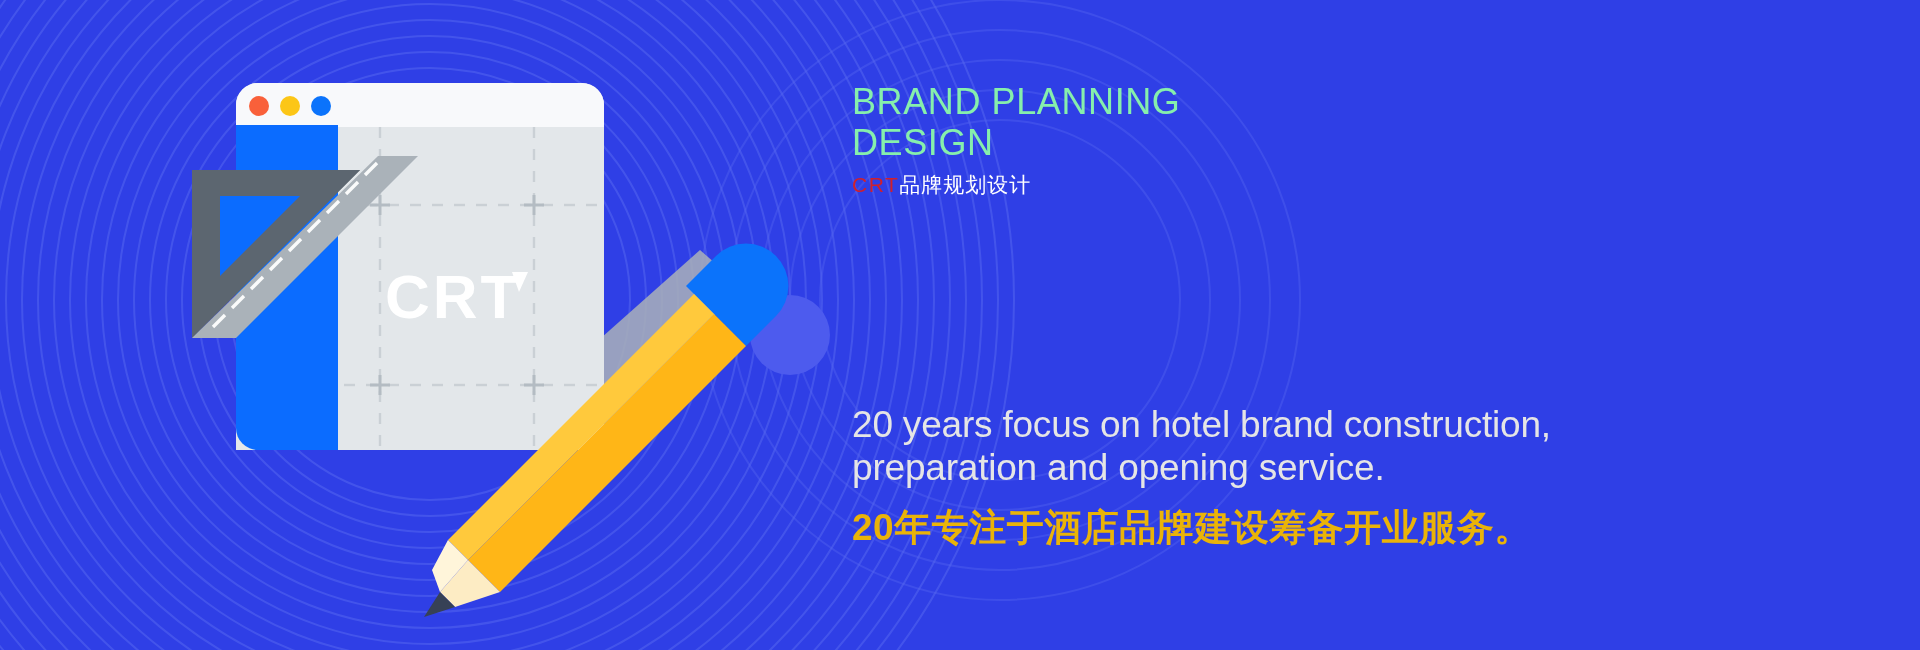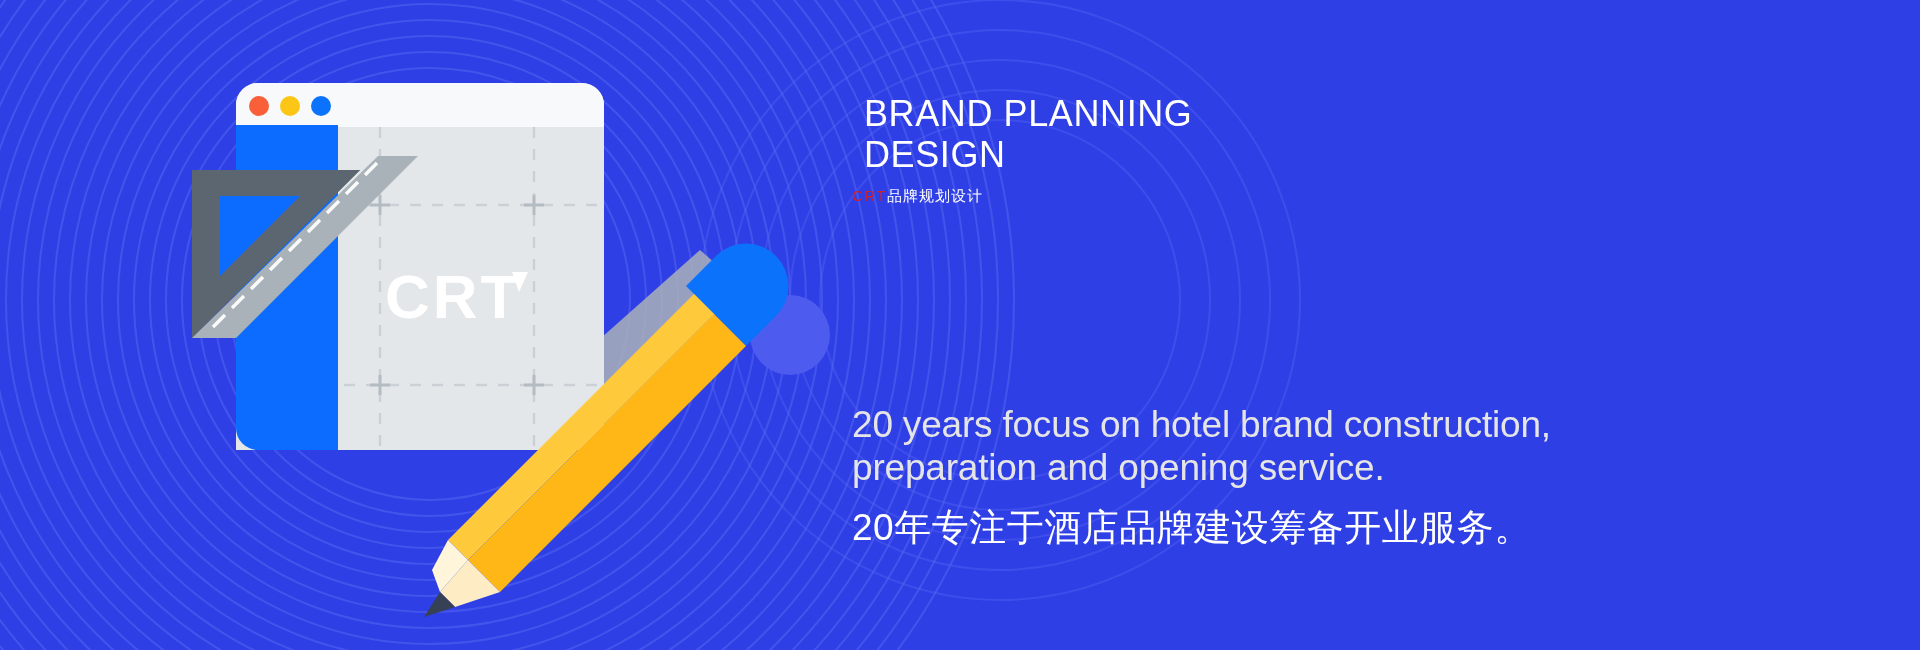--- a/index.html
+++ b/index.html
@@ -44,31 +44,31 @@
     height: 650px;
   }
 
   .headline-block {
     position: absolute;
     left: 0;
     top: 82px;
     width: 700px;
   }
   .headline {
-    color: #ffffff;
+    color: #86efac;
     font-size: 36px;
     line-height: 1.13;
     font-weight: 400;
     letter-spacing: 0.6px;
     white-space: pre-line;
-    margin: 12px;
+    margin: 0;
   }
   .subhead {
     margin: 9px 0 0 0;
-    font-size: 15px;
+    font-size: 21px;
     line-height: 1.2;
     letter-spacing: 1px;
     color: #ffffff;
     font-weight: 400;
   }
   .subhead .brand-mark {
     color: #d0202c;
     letter-spacing: 1.5px;
   }
 
@@ -81,24 +81,24 @@
   .tagline-en {
     color: #e5e5e5;
     font-size: 37px;
     line-height: 1.16;
     font-weight: 400;
     margin: 0;
     letter-spacing: -0.2px;
     white-space: pre-line;
   }
   .tagline-cn {
-    color: #ffffff;
+    color: #eab308;
     font-size: 37px;
     line-height: 1.3;
-    font-weight: 400;
+    font-weight: 700;
     margin: 14px 0 12px 0;
     letter-spacing: 0.5px;
   }
 </style>
 </head>
 <body>
 
 <div id="banner">
 
   <div class="bg-arcs">

